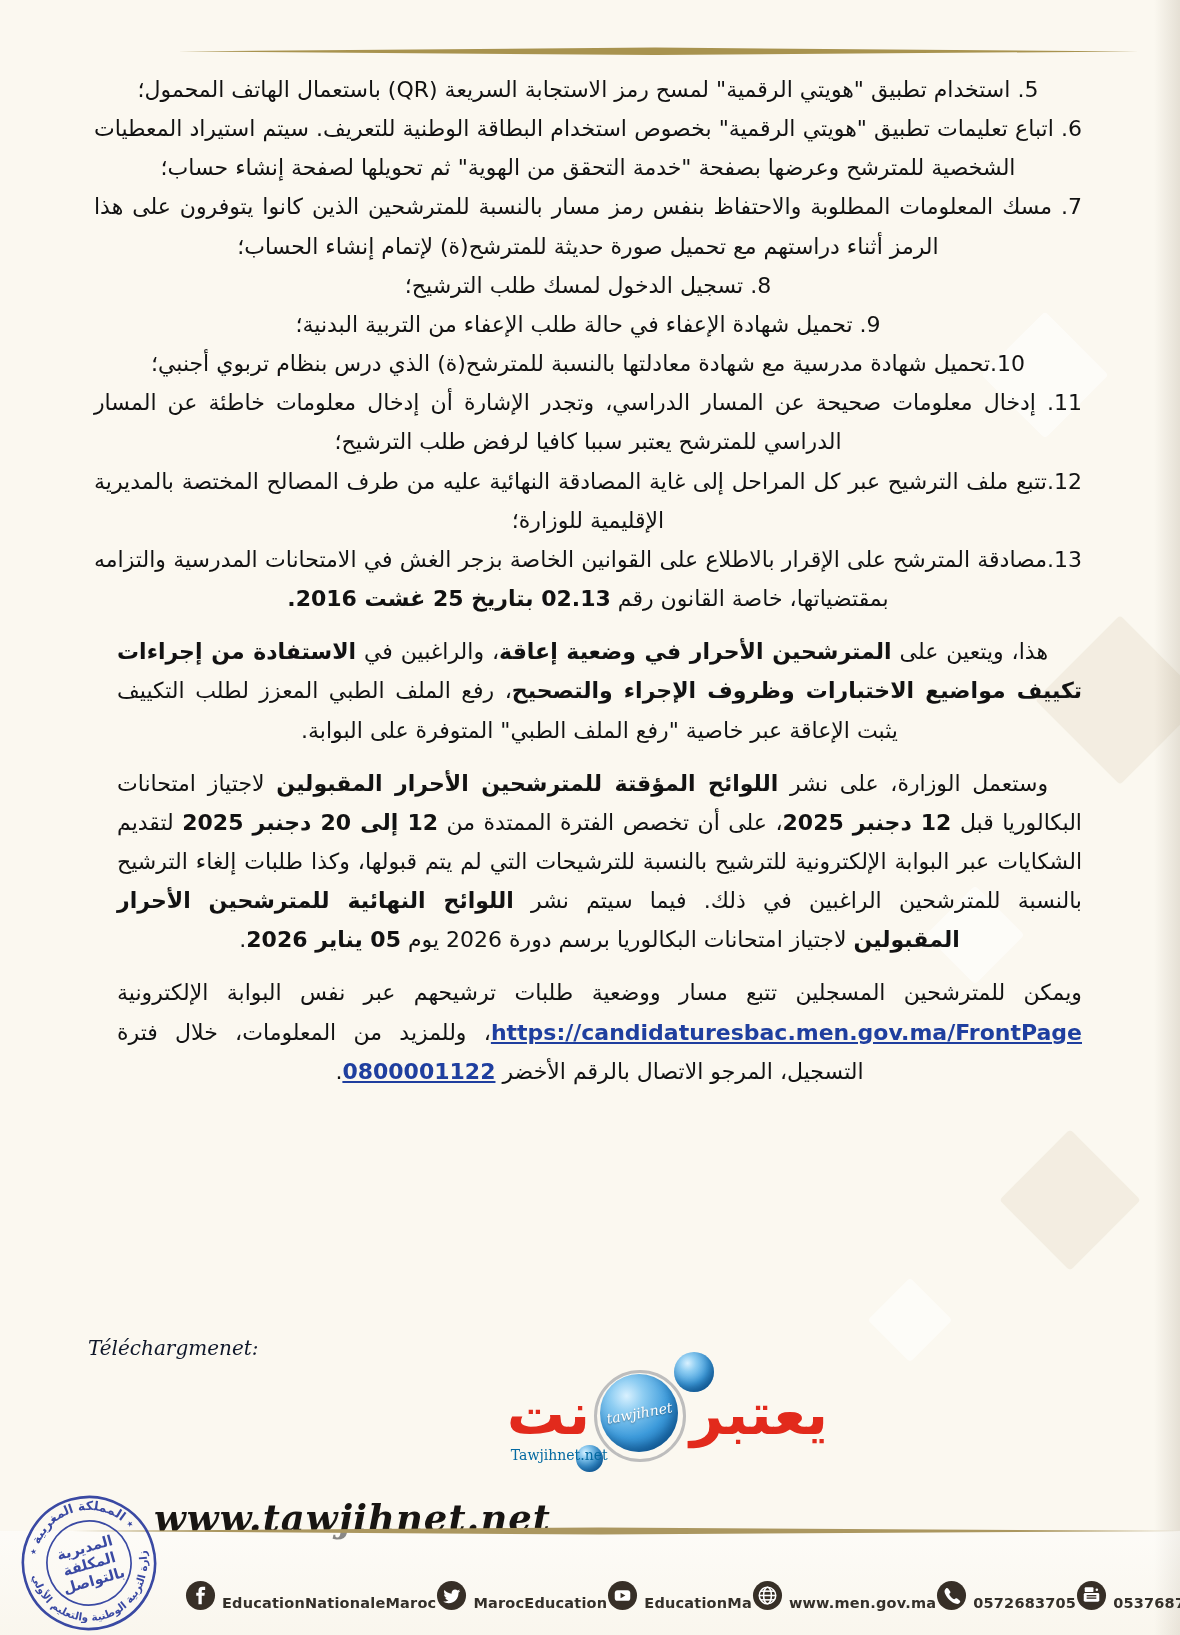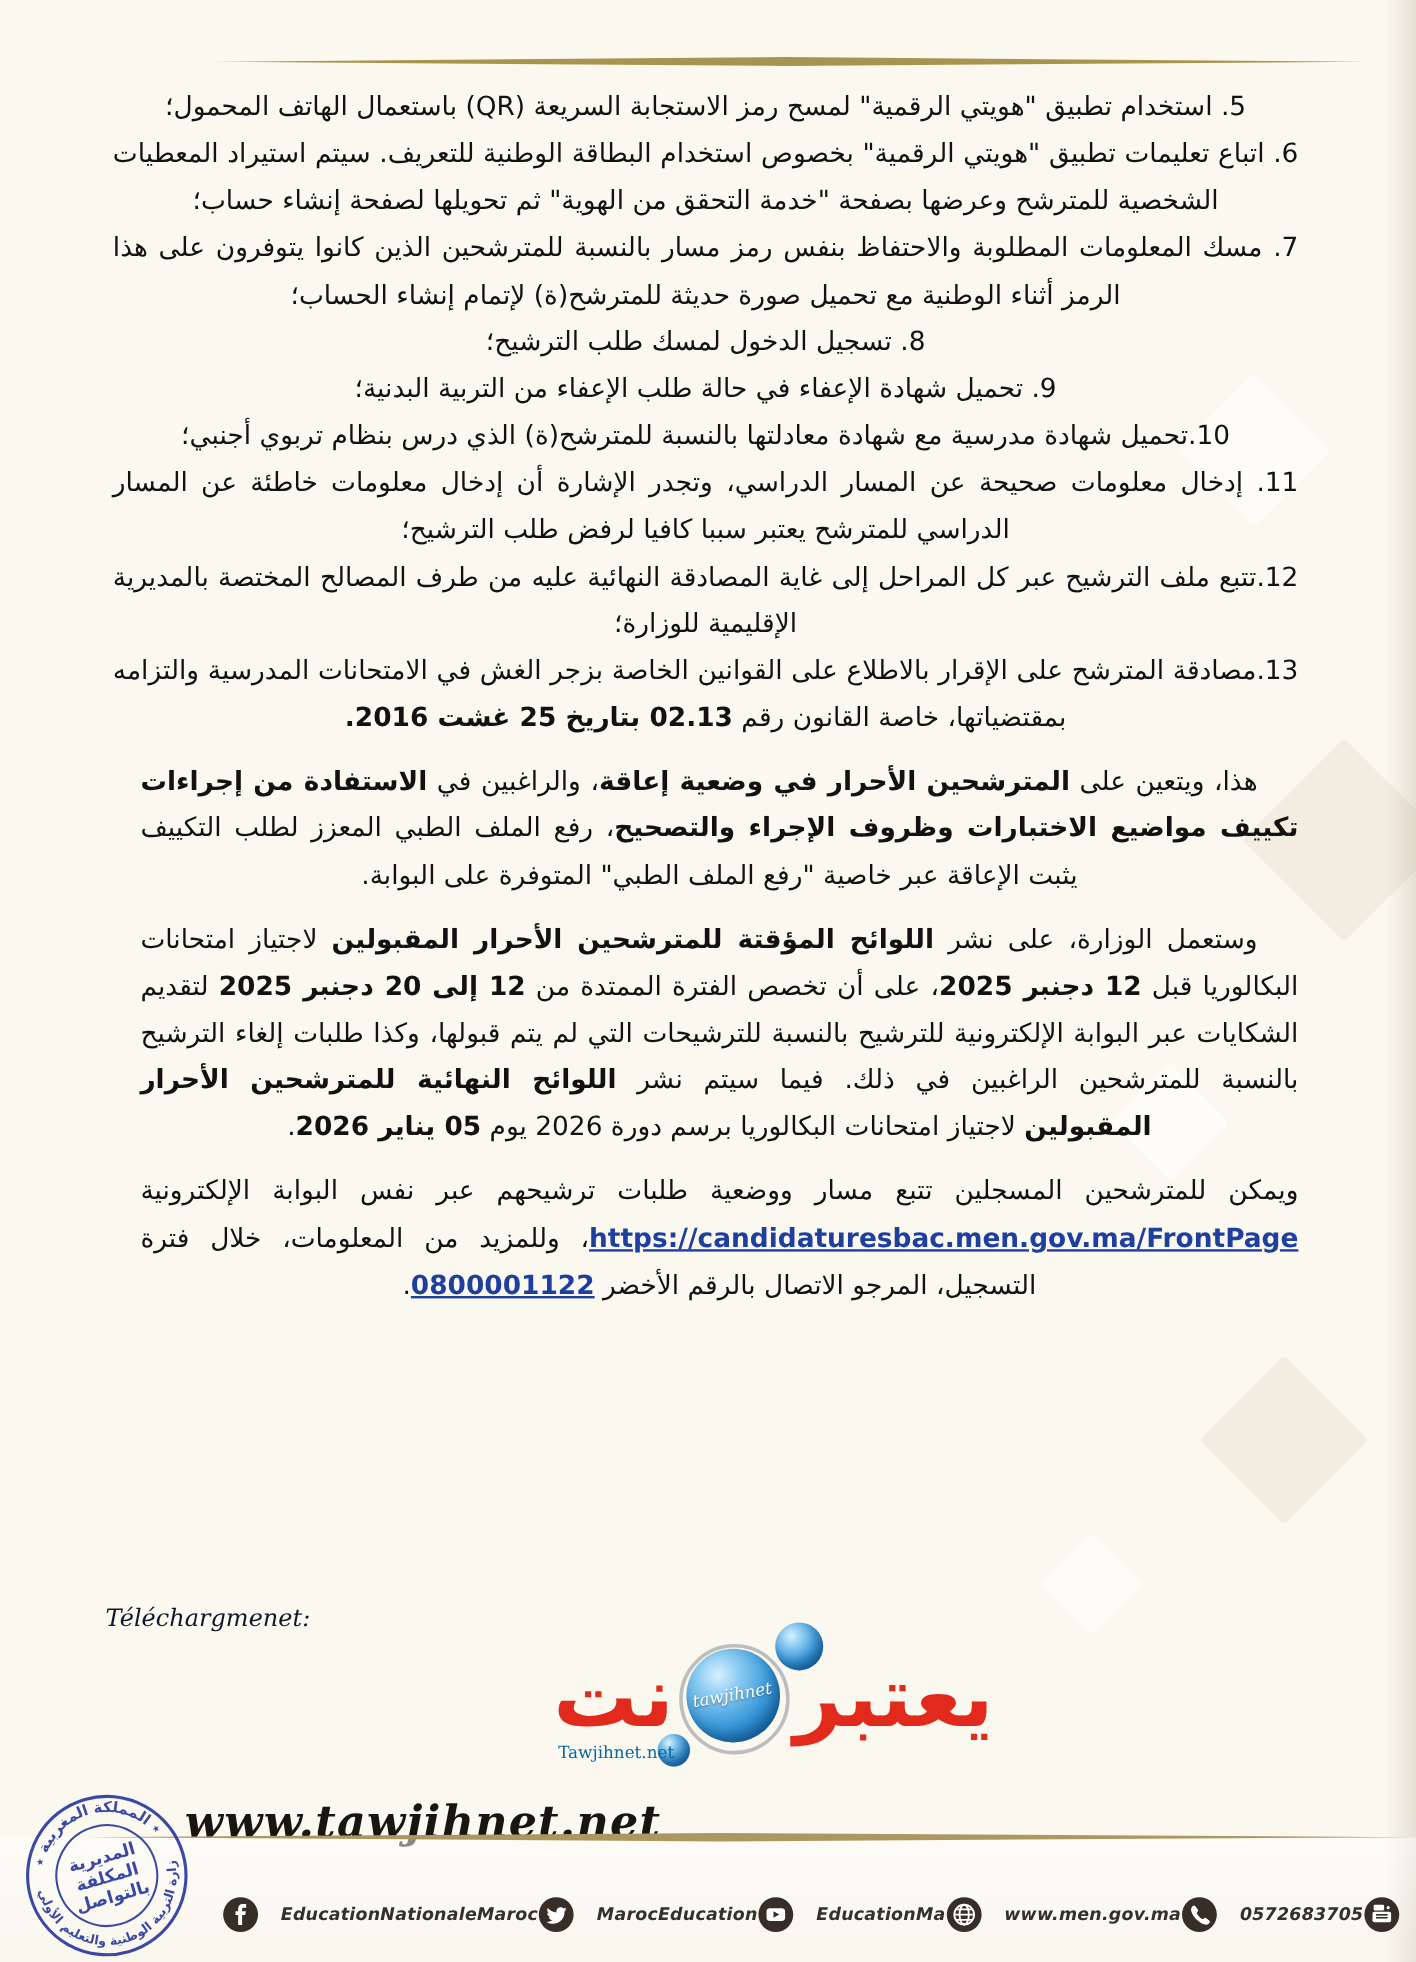--- a/index.html
+++ b/index.html
@@ -22,39 +22,39 @@
   }
   .content p{margin:0; text-align:justify; text-align-last:center;}
   .content p.para{margin-top:14px;margin-left:23px;}
   .content p.ind{text-indent:34px;}
   .b{font-weight:bold;}
   .lnk{color:#1f3f9f; font-weight:bold; text-decoration:underline; cursor:pointer;}
   
   .dl-block{position:absolute; left:88px; top:1336px; width:740px;}
   .dl-label{font-family:"DejaVu Serif", serif; font-style:italic; font-size:20px; color:#0f172a;}
   .logo-row{direction:rtl; display:flex; align-items:center; margin-top:2px; height:104px;}
-  .logo-ar{color:#e22a1c; font-weight:bold; font-size:70px; line-height:1; letter-spacing:1px;}
+  .logo-ar{color:#e22a1c; font-weight:bold; font-size:58px; line-height:1; letter-spacing:1px;}
   .sphere-wrap{position:relative; width:96px; height:96px; margin:0 2px;}
   .ring{position:absolute; left:2px; top:4px; width:86px; height:86px; border:3px solid #bdbdbd; border-radius:50%;}
   .sphere{position:absolute; border-radius:50%;
     background:radial-gradient(circle at 34% 28%, #d9f1ff 0%, #8ecdf2 22%, #3d9bdb 55%, #1268ad 85%, #0b568f 100%);
     box-shadow:inset -4px -6px 10px rgba(0,40,80,.35);}
   .sphere.main{left:8px; top:8px; width:78px; height:78px; display:flex; align-items:center; justify-content:center;}
   .sphere.small-top{right:-26px; top:-14px; width:40px; height:40px;}
   .sphere.small-bot{left:-16px; bottom:-10px; width:27px; height:27px;}
   .sphere-script{font-family:"DejaVu Serif", serif; font-style:italic; color:#fff; font-size:14px; transform:rotate(-10deg); text-shadow:0 1px 2px rgba(0,0,0,.4); white-space:nowrap;}
   .logo-left{position:relative;}
   .logo-watermark{position:absolute; left:4px; bottom:-20px; font-size:14px; color:#0369a1; font-family:"DejaVu Serif", serif; white-space:nowrap;}
   .site-url{font-family:"DejaVu Serif", serif; font-style:italic; font-weight:bold; font-size:37px; color:#181512; margin:30px 0 0 66px; letter-spacing:1px;}
   
   .stamp{position:absolute; left:14px; top:1488px; width:150px; height:150px; transform:rotate(-16deg); opacity:.92; z-index:3;}
   
   .footer-band{position:absolute; left:0; bottom:0; width:100%; height:104px; background:linear-gradient(to bottom, rgba(255,255,255,.5), rgba(244,239,228,.2));}
   .footer-row{position:absolute; left:185px; bottom:24px; width:905px; display:flex; direction:ltr; justify-content:space-between; align-items:center; z-index:2;}
-  .f-item{display:flex; align-items:center; gap:18px;font-style:italic;}
+  .f-item{display:flex; align-items:flex-end; gap:6px;}
   .f-icon{width:31px; height:31px; flex:0 0 auto;}
   .f-label{font-size:14.5px; color:#34302a; font-weight:bold; letter-spacing:.2px; white-space:nowrap;}
 </style>
 </head>
 <body>
 
 <div class="page">
 
   <div class="orn" style="left:1000px; top:330px; width:90px; height:90px;"></div>
   <div class="orn t" style="left:1060px; top:640px; width:120px; height:120px;"></div>
@@ -66,21 +66,21 @@
   <div class="divider" style="top:46px;">
     <svg width="1180" height="10" viewBox="0 0 1180 10">
       <polygon points="178,5.5 655,1.5 1138,5.5 655,9" fill="#a8934f"></polygon>
     </svg>
   </div>
 
   <div class="content">
     <div id="list">
         <p class="li"><span>5. </span><span>استخدام تطبيق "هويتي الرقمية" لمسح رمز الاستجابة السريعة (QR) باستعمال الهاتف المحمول؛</span></p>
         <p class="li"><span>6. </span><span>اتباع تعليمات تطبيق "هويتي الرقمية" بخصوص استخدام البطاقة الوطنية للتعريف. سيتم استيراد المعطيات الشخصية للمترشح وعرضها بصفحة "خدمة التحقق من الهوية" ثم تحويلها لصفحة إنشاء حساب؛</span></p>
-        <p class="li"><span>7. </span><span>مسك المعلومات المطلوبة والاحتفاظ بنفس رمز مسار بالنسبة للمترشحين الذين كانوا يتوفرون على هذا الرمز أثناء الوطنية مع تحميل صورة حديثة للمترشح(ة) لإتمام إنشاء الحساب؛</span></p>
+        <p class="li"><span>7. </span><span>مسك المعلومات المطلوبة والاحتفاظ بنفس رمز مسار بالنسبة للمترشحين الذين كانوا يتوفرون على هذا الرمز أثناء دراستهم مع تحميل صورة حديثة للمترشح(ة) لإتمام إنشاء الحساب؛</span></p>
         <p class="li"><span>8. </span><span>تسجيل الدخول لمسك طلب الترشيح؛</span></p>
         <p class="li"><span>9. </span><span>تحميل شهادة الإعفاء في حالة طلب الإعفاء من التربية البدنية؛</span></p>
         <p class="li"><span>10.</span><span>تحميل شهادة مدرسية مع شهادة معادلتها بالنسبة للمترشح(ة) الذي درس بنظام تربوي أجنبي؛</span></p>
         <p class="li"><span>11. </span><span>إدخال معلومات صحيحة عن المسار الدراسي، وتجدر الإشارة أن إدخال معلومات خاطئة عن المسار الدراسي للمترشح يعتبر سببا كافيا لرفض طلب الترشيح؛</span></p>
         <p class="li"><span>12.</span><span>تتبع ملف الترشيح عبر كل المراحل إلى غاية المصادقة النهائية عليه من طرف المصالح المختصة بالمديرية الإقليمية للوزارة؛</span></p>
         <p class="li"><span>13.</span><span>مصادقة المترشح على الإقرار بالاطلاع على القوانين الخاصة بزجر الغش في الامتحانات المدرسية والتزامه بمقتضياتها، خاصة القانون رقم </span><span class="b">02.13 بتاريخ 25 غشت 2016.</span></p>
       </div>
     <div id="paras">
         <p class="para ind"><span>هذا، ويتعين على </span><span class="b">المترشحين الأحرار في وضعية إعاقة</span><span>، والراغبين في </span><span class="b">الاستفادة من إجراءات تكييف مواضيع الاختبارات وظروف الإجراء والتصحيح</span><span>، رفع الملف الطبي المعزز لطلب التكييف يثبت الإعاقة عبر خاصية "رفع الملف الطبي" المتوفرة على البوابة.</span></p>
         <p class="para ind"><span>وستعمل الوزارة، على نشر </span><span class="b">اللوائح المؤقتة للمترشحين الأحرار المقبولين</span><span> لاجتياز امتحانات البكالوريا قبل </span><span class="b">12 دجنبر 2025</span><span>، على أن تخصص الفترة الممتدة من </span><span class="b">12 إلى 20 دجنبر 2025</span><span> لتقديم الشكايات عبر البوابة الإلكترونية للترشيح بالنسبة للترشيحات التي لم يتم قبولها، وكذا طلبات إلغاء الترشيح بالنسبة للمترشحين الراغبين في ذلك. فيما سيتم نشر </span><span class="b">اللوائح النهائية للمترشحين الأحرار المقبولين</span><span> لاجتياز امتحانات البكالوريا برسم دورة 2026 يوم </span><span class="b">05 يناير 2026</span><span>.</span></p>

